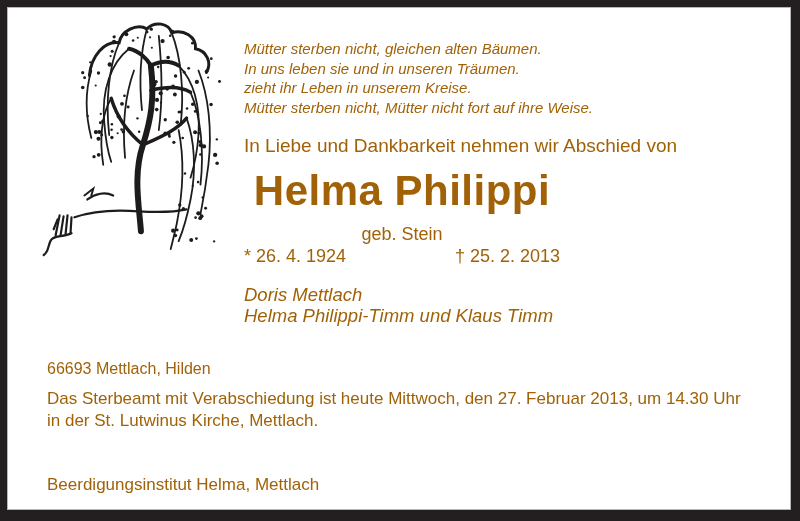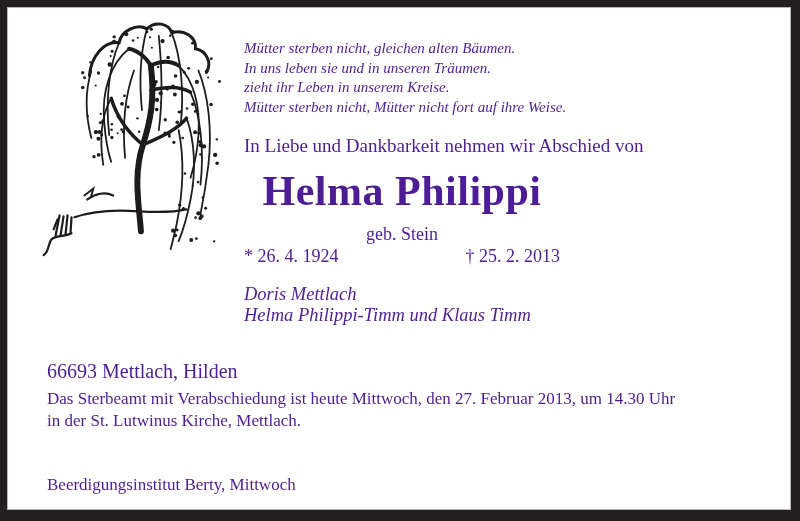--- a/index.html
+++ b/index.html
@@ -1,22 +1,22 @@
 <!DOCTYPE html>
 <html><head>
 <meta charset="utf-8">
 <style>
   html,body { margin:0; padding:0; background:#e8e8e8; }
   .page {
     position:relative;
     width:800px; height:521px;
     background:#231f20;
     overflow:hidden;
-    font-family:Liberation Serif, serif;
-    color:#4c1d95;
+    font-family:Liberation Sans, sans-serif;
+    color:#a16207;
   }
   .paper {
     position:absolute;
     left:7px; top:7px; right:9px; bottom:11px;
     background:#ffffff;
     border:1px solid #b8b5b6;
   }
   .abs { position:absolute; white-space:nowrap; }
   .poem {
     left:236px; top:31px;
@@ -47,21 +47,21 @@
     display:flex; justify-content:space-between; gap:56px;
   }
   .mourners {
     left:236px; top:276px;
     font-style:italic;
     font-size:18.5px; line-height:21.3px;
   }
   .mourners span { display:block; }
   .location {
     left:39px; top:352px;
-    font-size:20px;
+    font-size:16px;
   }
   .service {
     left:39px; top:380px;
     font-size:17px; line-height:21.5px;
   }
   .service span { display:block; }
   .burial {
     left:39px; top:437px;
     font-size:17px;
   }
@@ -251,16 +251,16 @@
     </div>
 
     <div class="abs location">66693 Mettlach, Hilden</div>
 
     <div class="abs service">
       <span>Das Sterbeamt mit Verabschiedung ist heute Mittwoch, den 27. Februar 2013, um 14.30 Uhr</span>
       <span>in der St. Lutwinus Kirche, Mettlach.</span>
     </div>
 
 
-    <div class="abs funeral-home">Beerdigungsinstitut Berty, Mittwoch</div>
+    <div class="abs funeral-home">Beerdigungsinstitut Helma, Mettlach</div>
 
   </div>
 </div>
 
 </body></html>

